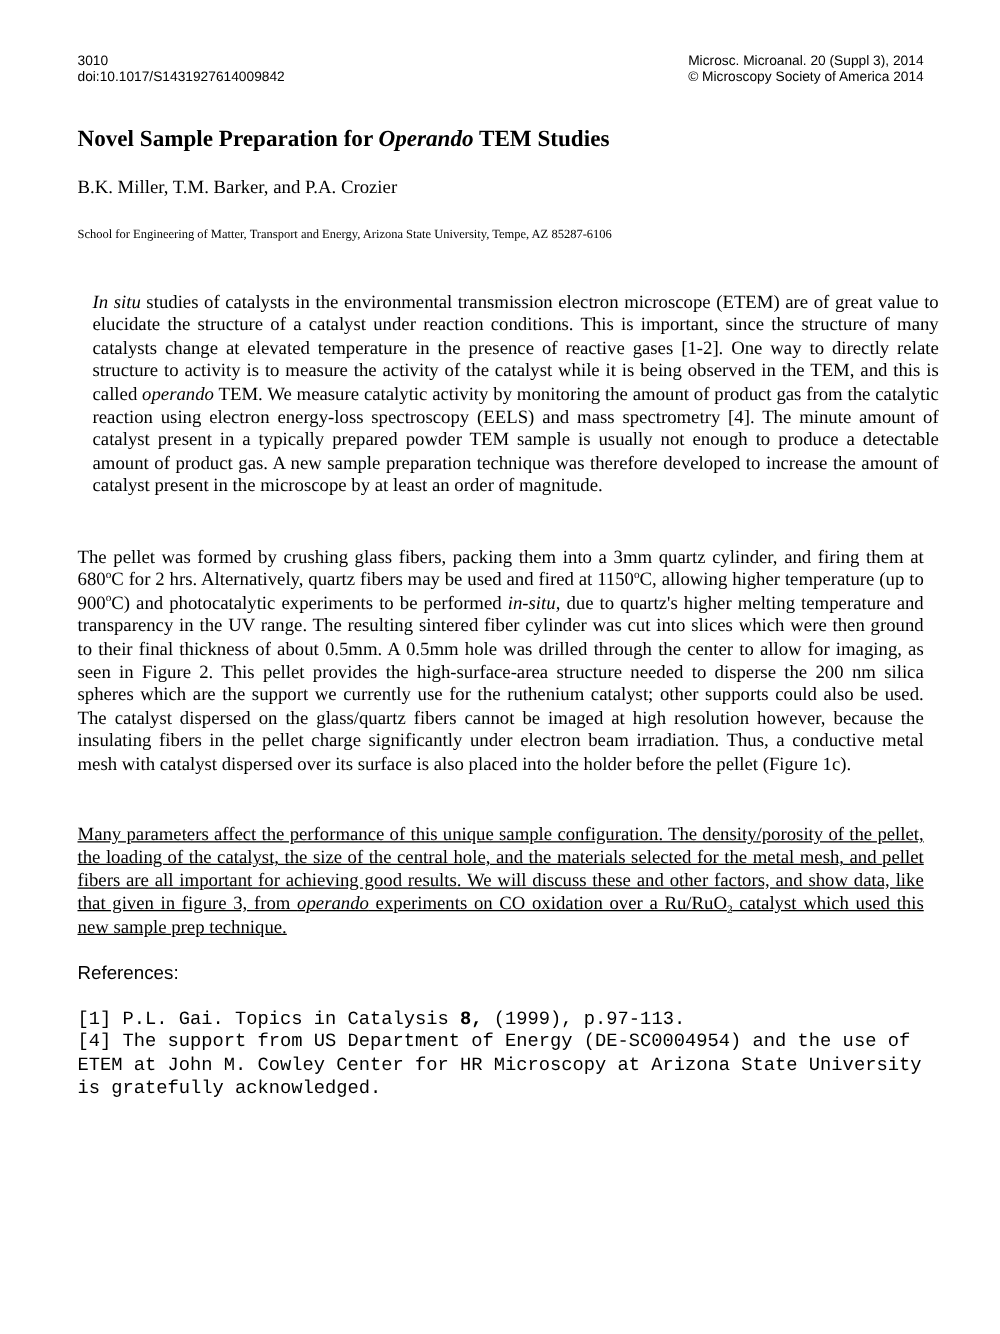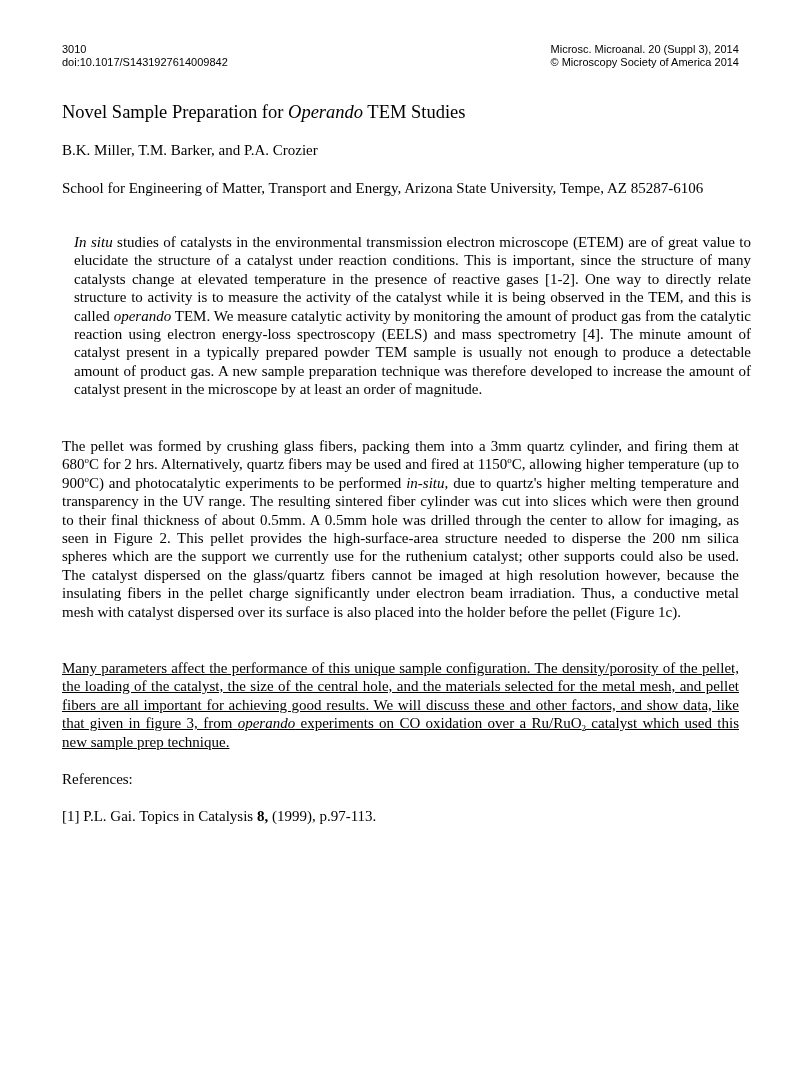--- a/index.html
+++ b/index.html
@@ -1,30 +1,30 @@
 <!DOCTYPE html>
 <html><head>
 <meta charset="utf-8">
 <style>
   html, body { margin: 0; padding: 0; background: #ffffff; }
   body { width: 800px; height: 1067px; position: relative; overflow: hidden; color: #000; }
   .header { position: absolute; top: 43px; left: 62px; width: 677px; font-family: "Liberation Sans", sans-serif; font-size: 11px; line-height: 13px; }
   .header-left { position: absolute; left: 0; top: 0; }
   .header-right { position: absolute; right: 0; top: 0; }
-  .title { position: absolute; top: 101px; left: 62px; font-family: "Liberation Serif", serif; font-size: 18.5px; font-weight: normal; line-height: 22px; white-space: nowrap; }
+  .title { position: absolute; top: 101px; left: 62px; font-family: "Liberation Serif", serif; font-size: 18.5px; font-weight: bold; line-height: 22px; white-space: nowrap; }
   .title i { font-style: italic; }
   .authors { position: absolute; top: 141px; left: 62px; font-family: "Liberation Serif", serif; font-size: 15px; line-height: 18px; }
-  .affil { position: absolute; top: 179px; left: 62px; width: 677px; font-family: "Liberation Serif", serif; font-size: 15px; line-height: 18px; }
+  .affil { position: absolute; top: 179px; left: 62px; width: 677px; font-family: "Liberation Serif", serif; font-size: 10px; line-height: 18px; }
   .body-text { font-family: "Liberation Serif", serif; font-size: 15px; line-height: 18.4px; text-align: justify; }
   .para { position: absolute; left: 62px; width: 677px; margin: 0; }
   #p1 { top: 233px; margin-left: 12px; }
   #p2 { top: 437px; }
   #p3 { top: 659px; text-decoration: underline; }
-  .refs-label { position: absolute; top: 770px; left: 62px; font-family: Liberation Serif, serif; font-size: 15px; line-height: 18px; }
-  .refs { position: absolute; top: 807px; left: 62px; width: 677px; font-family: Liberation Serif, serif; font-size: 15px; line-height: 18.4px; margin: 0; padding: 0; list-style: none; }
+  .refs-label { position: absolute; top: 770px; left: 62px; font-family: Liberation Sans, sans-serif; font-size: 15px; line-height: 18px; }
+  .refs { position: absolute; top: 807px; left: 62px; width: 677px; font-family: Liberation Mono, monospace; font-size: 15px; line-height: 18.4px; margin: 0; padding: 0; list-style: none; }
   .refs li { margin: 0; padding: 0; }
   b { font-weight: bold; }
   i { font-style: italic; }
   sup { font-size: 9px; vertical-align: 6px; line-height: 0; }
   sub { font-size: 9px; vertical-align: -3px; line-height: 0; }
 </style>
 </head>
 <body>
 
 <div class="header">
@@ -47,13 +47,14 @@
 <p id="p1" class="para body-text"><i>In situ</i><span> studies of catalysts in the environmental transmission electron microscope (ETEM) are of great value to elucidate the structure of a catalyst under reaction conditions. This is important, since the structure of many catalysts change at elevated temperature in the presence of reactive gases [1-2]. One way to directly relate structure to activity is to measure the activity of the catalyst while it is being observed in the TEM, and this is called </span><i>operando</i><span> TEM. We measure catalytic activity by monitoring the amount of product gas from the catalytic reaction using electron energy-loss spectroscopy (EELS) and mass spectrometry [4]. The minute amount of catalyst present in a typically prepared powder TEM sample is usually not enough to produce a detectable amount of product gas. A new sample preparation technique was therefore developed to increase the amount of catalyst present in the microscope by at least an order of magnitude.</span></p>
 
 <p id="p2" class="para body-text"><span>The pellet was formed by crushing glass fibers, packing them into a 3mm quartz cylinder, and firing them at 680</span><sup>o</sup><span>C for 2 hrs. Alternatively, quartz fibers may be used and fired at 1150</span><sup>o</sup><span>C, allowing higher temperature (up to 900</span><sup>o</sup><span>C) and photocatalytic experiments to be performed </span><i>in-situ,</i><span> due to quartz's higher melting temperature and transparency in the UV range. The resulting sintered fiber cylinder was cut into slices which were then ground to their final thickness of about 0.5mm. A 0.5mm hole was drilled through the center to allow for imaging, as seen in Figure 2. This pellet provides the high-surface-area structure needed to disperse the 200 nm silica spheres which are the support we currently use for the ruthenium catalyst; other supports could also be used. The catalyst dispersed on the glass/quartz fibers cannot be imaged at high resolution however, because the insulating fibers in the pellet charge significantly under electron beam irradiation. Thus, a conductive metal mesh with catalyst dispersed over its surface is also placed into the holder before the pellet (Figure 1c).</span></p>
 
 <p id="p3" class="para body-text"><span>Many parameters affect the performance of this unique sample configuration. The density/porosity of the pellet, the loading of the catalyst, the size of the central hole, and the materials selected for the metal mesh, and pellet fibers are all important for achieving good results. We will discuss these and other factors, and show data, like that given in figure 3, from </span><i>operando</i><span> experiments on CO oxidation over a Ru/RuO</span><sub>2</sub><span> catalyst which used this new sample prep technique.</span></p>
 
 <div class="refs-label">References:</div>
 
 <ul class="refs">
   <li><span>[1] P.L. Gai. Topics in Catalysis </span><b>8,</b><span> (1999), p.97-113.</span></li>
+  <li><span>[4] The support from US Department of Energy (DE-SC0004954) and the use of ETEM at John M. Cowley Center for HR Microscopy at Arizona State University is gratefully acknowledged.</span></li>
 </ul>
 
 </body></html>

